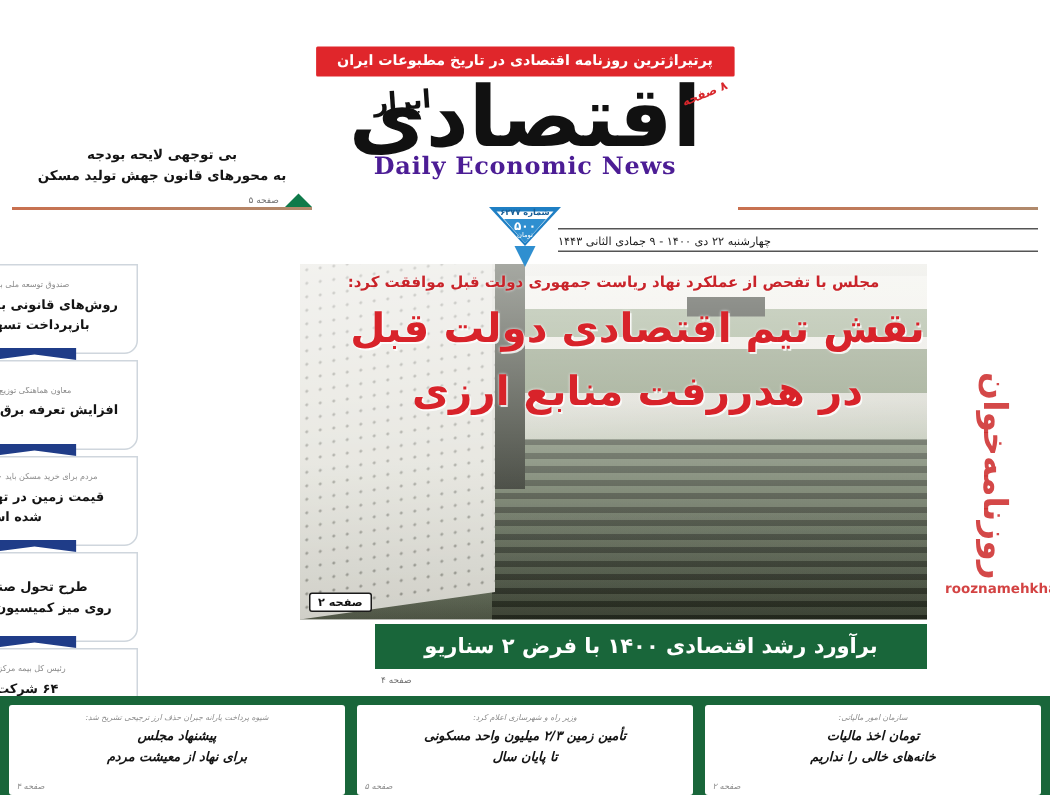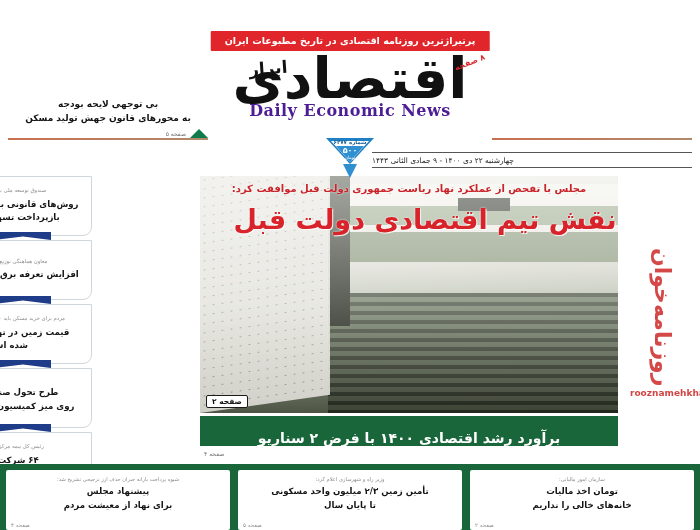--- a/index.html
+++ b/index.html
@@ -415,26 +415,26 @@
     font-size: 7.5px;
     font-weight: bold;
     padding: 1px 5px;
     border-radius: 2px;
     direction: rtl;
   }
 
   
   .green-strip {
     position: relative;
-    width: 418px;
+    width: 368px;
     height: 30px;
     background: #19663a;
     margin-top: 3px;
     display: flex;
-    align-items: flex-end;
+    align-items: center;
     justify-content: center;
     direction: rtl;
   }
   .green-strip .gs-title {
     color: #ffffff;
     font-size: 14px;
     font-weight: bold;
     white-space: nowrap;
   }
   .green-underline {
@@ -470,20 +470,21 @@
     direction: rtl;
   }
   .bcard {
     position: relative;
     flex: 1;
     background: #ffffff;
     border-radius: 2px;
     padding: 6px 6px 0 6px;
     box-sizing: border-box;
     text-align: center;
+    font-style: italic;
   }
   .bcard-kicker {
     font-size: 5.2px;
     color: #8d8d8d;
     line-height: 1.4;
     margin-bottom: 2px;
     white-space: nowrap;
     overflow: hidden;
   }
   .bcard-title {
@@ -648,20 +649,21 @@
           <div class="hero-balcony"></div>
           <div class="hero-screen"></div>
           <div class="hero-seats"></div>
           <div class="hero-pillar"></div>
           <div class="hero-perf"></div>
           <div class="hero-overlay"></div>
         </div>
         <div class="hero-text">
           <div class="hero-kicker">مجلس با تفحص از عملکرد نهاد ریاست جمهوری دولت قبل موافقت کرد:</div>
           <div class="hero-title">نقش تیم اقتصادی دولت قبل</div>
+          <div class="hero-title">در هدررفت منابع ارزی</div>
         </div>
         <div class="hero-pagebadge">صفحه ۲</div>
       </div>
 
       <div class="green-strip">
         <div class="gs-title">برآورد رشد اقتصادی ۱۴۰۰ با فرض ۲ سناریو</div>
         <div class="green-underline"></div>
         <div class="green-page">صفحه ۴</div>
       </div>
     </div>

